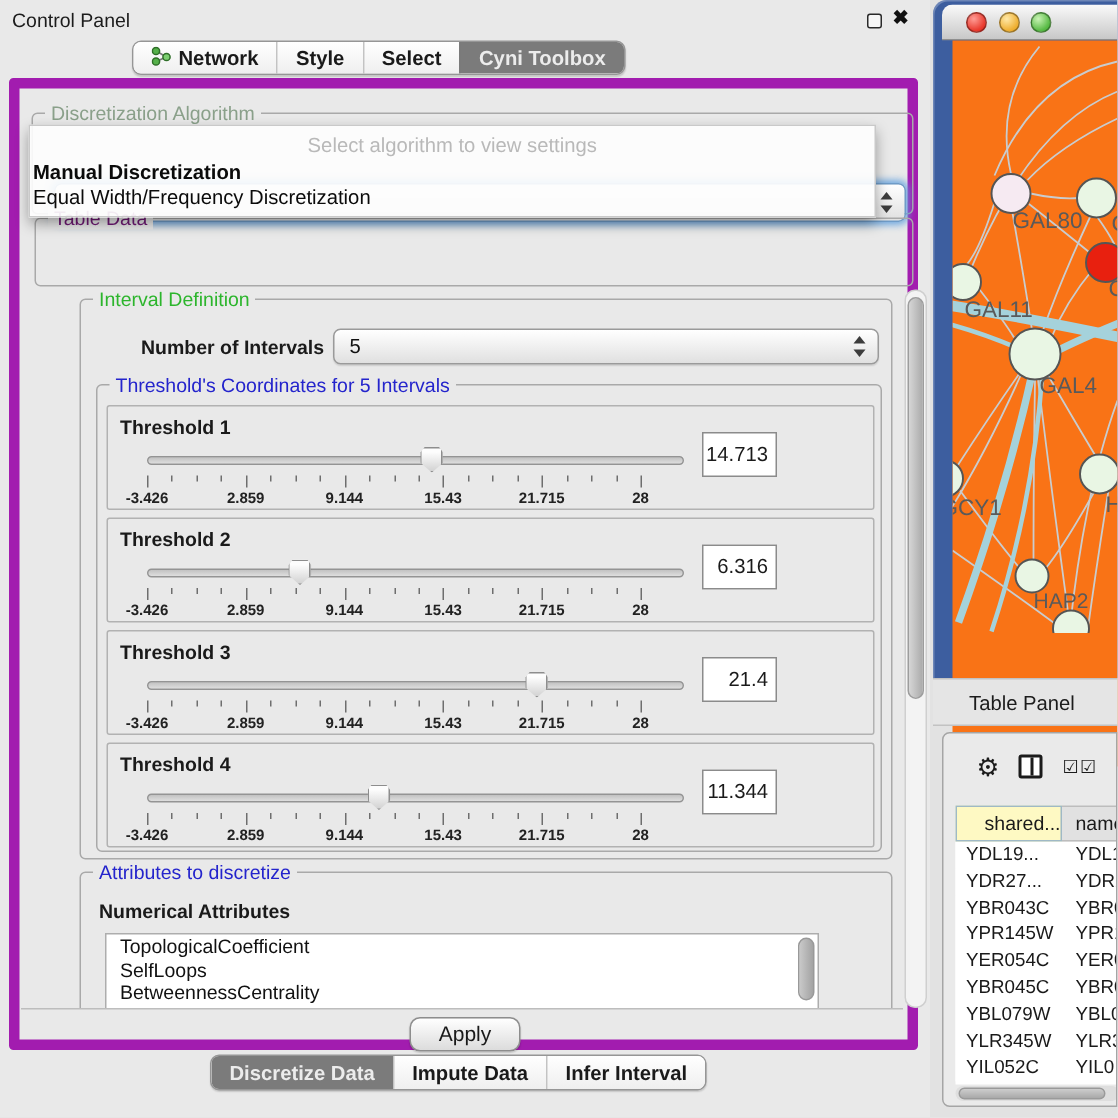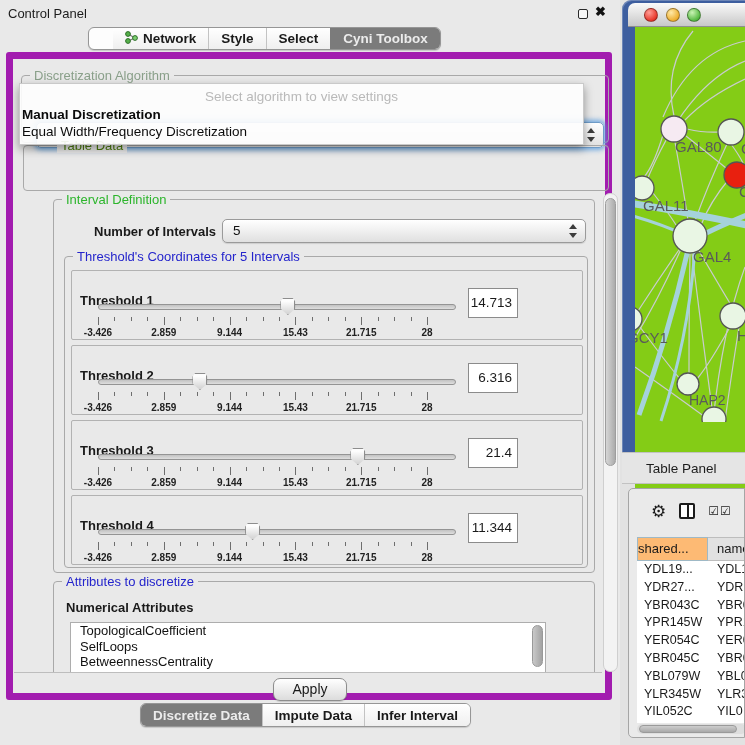--- a/index.html
+++ b/index.html
@@ -12,31 +12,31 @@
   #cp-titlebar { left:0; top:0; width:620px; height:26px; background:#e9e9e9; }
   #cp-title { left:8px; top:6px; font-size:13px; color:#1c1c1c; }
   #cp-float { left:578px; top:9px; width:10px; height:10px; border:1.6px solid #2a2a2a; border-radius:2px; background:#f7f7f7; }
   #cp-close { left:595px; top:4px; font-size:13px; font-weight:bold; color:#111; }
 
   .tabstrip { display:flex; border:1px solid #969696; border-radius:6px; overflow:hidden; background:#fdfdfd; box-shadow:0 1px 1px rgba(0,0,0,.15); }
   .tab { display:flex; align-items:center; justify-content:center; gap:5px; font-size:13.5px; font-weight:bold; color:#1a1a1a;
          background:linear-gradient(#ffffff,#efefef); border-left:1px solid #c3c3c3; padding:0 12px; }
   .tab:first-child { border-left:none; }
   .tab.selected { background:#7b7b7b; color:#ececec; border-left-color:#7b7b7b; }
-  #top-tabs { left:88px; top:27px; height:23px;padding-left:24px; }
+  #top-tabs { left:88px; top:27px; height:23px; }
   #bottom-tabs { left:140px; top:703px; height:24px; }
 
   #content-frame { left:6px; top:52px; width:606px; height:648px; border:7px solid #a21caf; border-radius:3px; background:#e9e9e9; }
 
   .group { position:absolute; border:1px solid #a9a9a9; border-radius:4px; }
   .group-title { position:absolute; top:-8px; left:8px; background:#e9e9e9; padding:0 4px; font-size:13px; }
   .gt-green { color:#2cb52c; }
   .gt-blue { color:#2424cc; }
   .gt-gray { color:#8aa08a; }
-  .gt-black { color:#4d7c0f;margin-left:25px; }
+  .gt-black { color:#701a75; }
 
   .combo { position:absolute; background:linear-gradient(#ffffff,#e0e0e0); border:1px solid #9a9a9a; border-radius:5px;
            font-size:13.5px; line-height:22px; padding-left:10px; color:#111; box-shadow:0 1px 1px rgba(0,0,0,.12); }
   .stepper { position:absolute; right:7px; top:50%; margin-top:-7px; width:9px; height:14px; }
   .stepper:before, .stepper:after { content:""; position:absolute; left:0; border-left:4.5px solid transparent; border-right:4.5px solid transparent; }
   .stepper:before { top:0; border-bottom:5px solid #3c3c3c; }
   .stepper:after { bottom:0; border-top:5px solid #3c3c3c; }
 
   #algo-group { left:8px; top:16px; width:588px; height:68px; }
   #algo-combo { left:14px; top:46px; width:568px; height:26px; border:1px solid #6f9cc8; box-shadow:0 0 5px 2px rgba(92,158,222,.85); }
@@ -56,21 +56,21 @@
   #main-vscroll { left:590px; top:134px; width:15px; height:479px; }
   #main-vscroll .thumb { position:absolute; left:1px; top:4px; width:11px; height:268px; border-radius:6px;
                          background:linear-gradient(90deg,#d6d6d6,#ababab); border:1px solid #9d9d9d; }
 
   #interval-group { left:39px; top:6px; width:542px; height:374px; }
   #num-int-label { position:absolute; left:40px; top:24px; font-size:13px; font-weight:bold; }
   #num-int-combo { left:168px; top:19px; width:364px; height:24px; }
 
   #thr-group { left:10px; top:56px; width:524px; height:312px; }
   .thr-box { position:absolute; left:6px; width:512px; height:70px; border:1px solid #b2b2b2; border-radius:2px; }
-  .thr-label { position:absolute; left:8px; top:22px; font-size:13px; font-weight:bold; }
+  .thr-label { position:absolute; left:8px; top:6px; font-size:13px; font-weight:bold; }
   .slider { position:absolute; left:26px; top:26px; width:358px; height:40px; }
   .sl-track { position:absolute; left:0; top:7px; width:358px; height:6px; border:1px solid #949494; border-radius:4px;
               background:linear-gradient(#c2c2c2,#dedede); }
   .sl-thumb { position:absolute; top:1px; width:15px; height:17px;
               background:linear-gradient(#fdfdfd 20%,#cfcfcf); box-shadow:inset 0 0 0 1px #8d8d8d;
               clip-path:polygon(50% 100%, 0 62%, 0 22%, 18% 0, 82% 0, 100% 22%, 100% 62%);
               filter:drop-shadow(0 1px 1px rgba(0,0,0,.25)); }
   .ticks { position:absolute; left:0; top:20px; width:358px; height:9px; }
   .tick { position:absolute; top:0; width:1px; height:4px; background:#6e6e6e; }
   .tick.major { height:8px; }
@@ -90,35 +90,35 @@
                background:linear-gradient(#ffffff,#dcdcdc); font-size:14px; text-align:center; line-height:21px; box-shadow:0 1px 1px rgba(0,0,0,.15); }
 
   
   #net-window { left:622px; top:0; width:123px; height:452px; background:#3d5e9f; border-radius:9px 0 0 0; box-shadow:inset 1px 1px 0 rgba(255,255,255,.25); }
   #net-titlebar { position:absolute; left:6px; top:3px; width:117px; height:24px; border-radius:7px 0 0 0;
                   background:linear-gradient(#fafafa,#c8c8c8); border-bottom:1px solid #8f8f8f; }
   .light { position:absolute; top:5px; width:14px; height:14px; border-radius:50%; border:1px solid rgba(0,0,0,.35); }
   #light-red { left:16px; background:radial-gradient(circle at 35% 30%, #ff9d96, #e8372b 70%); }
   #light-yellow { left:38px; background:radial-gradient(circle at 35% 30%, #ffe9a8, #eeae2f 70%); }
   #light-green { left:59px; background:radial-gradient(circle at 35% 30%, #c9f3b4, #56b943 70%); }
-  #net-canvas { position:absolute; left:13px; top:27px; width:110px; height:484px; background:#84cc16; overflow:hidden; }
+  #net-canvas { position:absolute; left:13px; top:27px; width:110px; height:484px; background:#f97316; overflow:hidden; }
 
   #tp-bar { left:622px; top:452px; width:123px; height:32px; background:#e5e5e5; border-top:1px solid #c2c2c2; border-bottom:1px solid #c2c2c2; }
   #tp-title { position:absolute; left:24px; top:8px; font-size:13.5px; color:#1c1c1c; }
 
   #tp-window { left:628px; top:488px; width:117px; height:250px; background:#eaeaea; border:1px solid #a5a5a5; border-radius:5px 0 0 5px; overflow:hidden; }
   #tp-toolbar { position:absolute; left:0; top:0; width:100%; height:44px; display:flex; align-items:center; gap:13px; padding-left:22px; }
   #gear-ic { font-size:17px; color:#1b1b1b; line-height:1; }
   #split-ic { width:16px; height:16px; border:2px solid #1b1b1b; border-radius:2px; position:relative; background:#fff; }
   #split-ic:after { content:""; position:absolute; left:50%; top:0; width:2px; height:100%; background:#1b1b1b; }
   #check-ics { font-size:12px; color:#1b1b1b; letter-spacing:1px; }
   #tp-grid { position:absolute; left:8px; top:48px; width:109px; height:186px; background:#fff; }
   .tp-header { display:flex; height:24px; }
   .hcell { font-size:13px; line-height:22px; border:1px solid #9fb9c6; }
-  #hcell-0 { width:71px; background:#fdba74; text-align:left; }
+  #hcell-0 { width:71px; background:#fef9c3; text-align:right; }
   #hcell-1 { width:38px; background:#e1e1e1; border-color:#bdbdbd; border-left:none; padding-left:9px; overflow:hidden; }
   .tp-row { display:flex; height:17.8px; background:#fff; }
   .cell { font-size:12.5px; line-height:17.5px; white-space:nowrap; overflow:hidden; }
   .cell-0 { width:71px; padding-left:7px; }
   .cell-1 { width:38px; padding-left:9px; }
   #tp-hscroll { position:absolute; left:8px; top:235px; width:109px; height:10px; background:#dedede; border-radius:5px; }
   #tp-hscroll .thumb { position:absolute; left:2px; top:1px; width:98px; height:8px; border-radius:4px;
                        background:linear-gradient(#cdcdcd,#a9a9a9); border:1px solid #9a9a9a; }
 
   svg text { font-family:"Liberation Sans", sans-serif; fill:#5a5a5a; }

